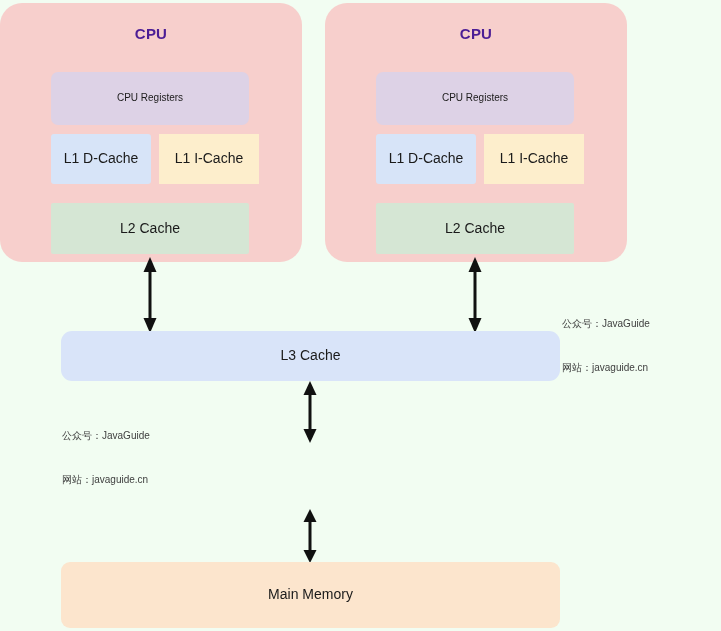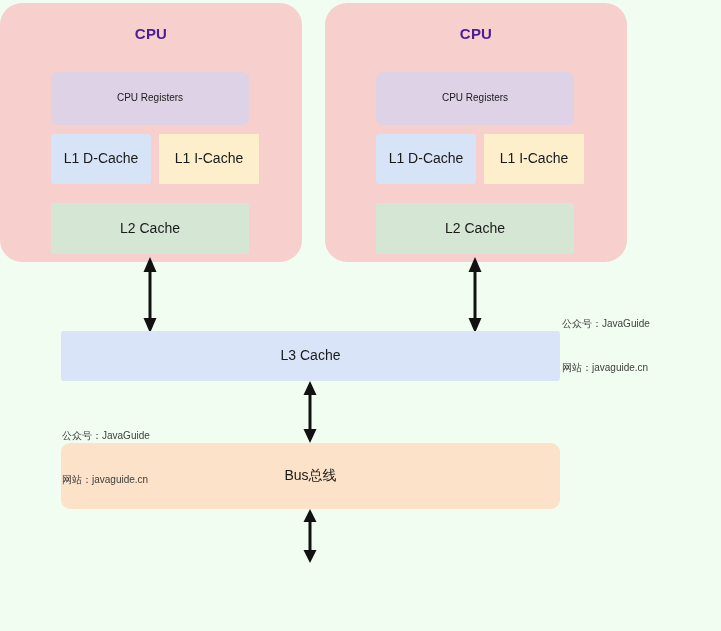--- a/index.html
+++ b/index.html
@@ -68,21 +68,21 @@
   }
   .l2 {
     background: #d5e6d4;
     border-radius: 2px;
     font-size: 14px;
   }
 
   
   .l3 {
     background: #d9e4f9;
-    border-radius: 3px;
+    border-radius: 11px;
     font-size: 14px;
   }
   .bus {
     background: #fce2c8;
     border-radius: 9px;
     font-size: 14px;
   }
   .memory {
     background: #fce5cd;
     border-radius: 9px;
@@ -153,30 +153,30 @@
   <div class="box l3" style="left:61px; top:331px; width:499px; height:50px;">L3 Cache</div>
 
   <div class="arrow" style="left:299px; top:380px; width:22px; height:64px;">
     <svg width="22" height="64" viewBox="0 0 22 64" xmlns="http://www.w3.org/2000/svg">
       <line x1="11" y1="12" x2="11" y2="52" stroke="#111111" stroke-width="3"></line>
       <polygon points="11,1 4.5,15 17.5,15" fill="#111111"></polygon>
       <polygon points="11,63 4.5,49 17.5,49" fill="#111111"></polygon>
     </svg>
   </div>
 
-  <div class="box bus" style="left:61px; top:443px; width:499px; height:66px;">Bus总线</div>
 
   <div class="arrow" style="left:299px; top:508px; width:22px; height:56px;">
     <svg width="22" height="56" viewBox="0 0 22 56" xmlns="http://www.w3.org/2000/svg">
       <line x1="11" y1="10" x2="11" y2="45" stroke="#111111" stroke-width="3"></line>
       <polygon points="11,1 4.5,14 17.5,14" fill="#111111"></polygon>
       <polygon points="11,55 4.5,42 17.5,42" fill="#111111"></polygon>
     </svg>
   </div>
 
+  <div class="box memory" style="left:61px; top:562px; width:499px; height:66px;">Main Memory</div>
 
   <div class="watermark" style="left:562px; top:288px;">
     <span class="wm-line">公众号：JavaGuide</span>
     <span class="wm-line">网站：javaguide.cn</span>
   </div>
 
   <div class="watermark" style="left:62px; top:400px;">
     <span class="wm-line">公众号：JavaGuide</span>
     <span class="wm-line">网站：javaguide.cn</span>
   </div>

